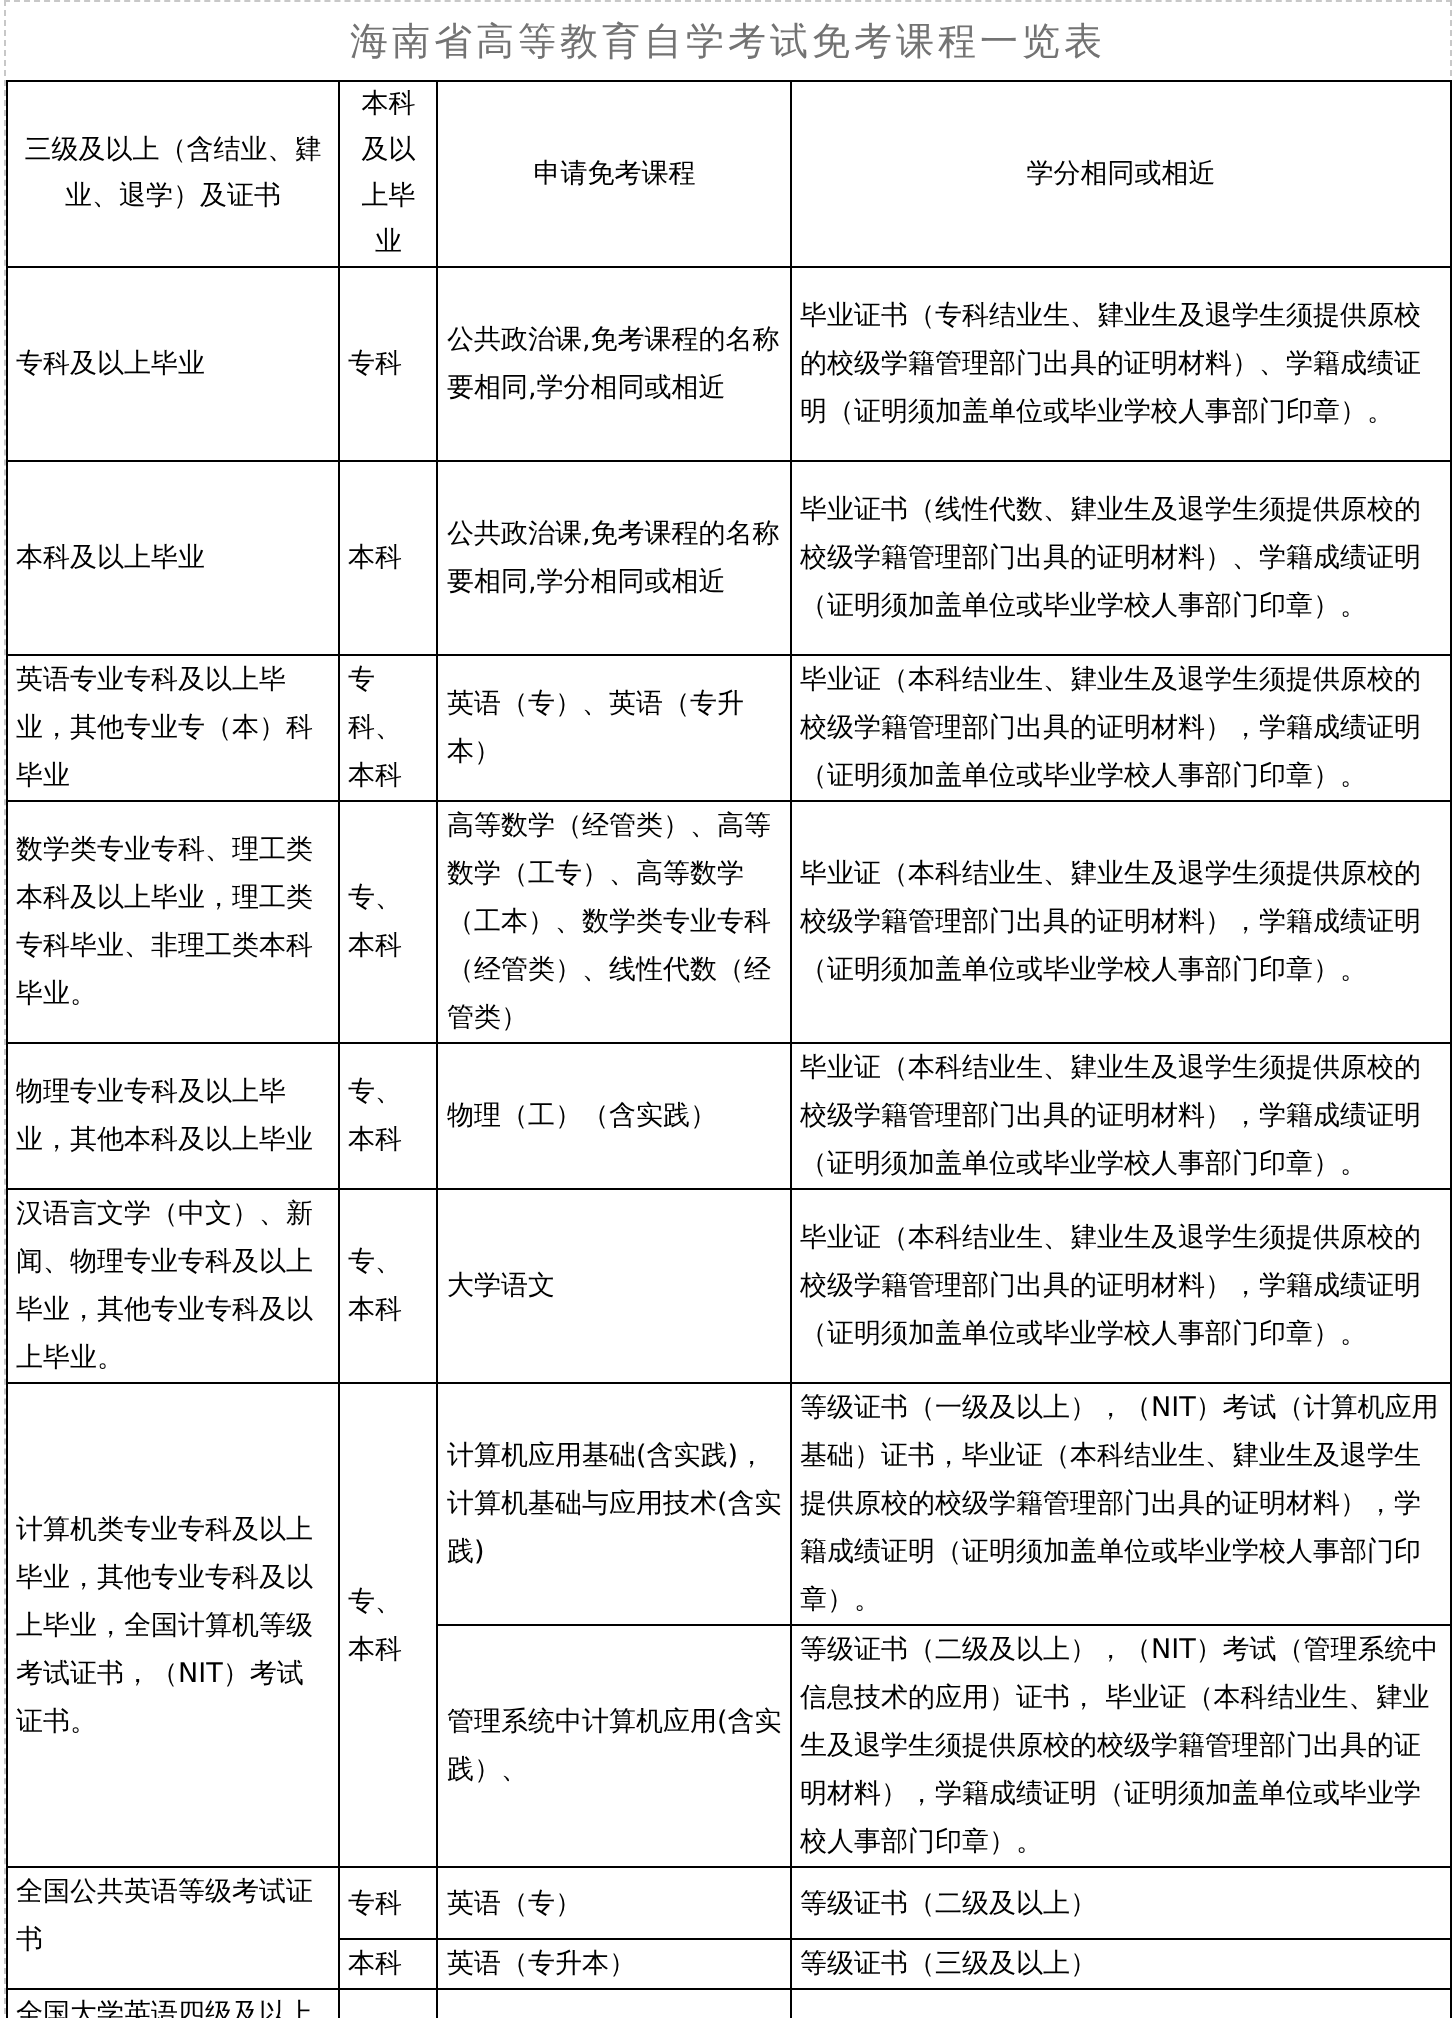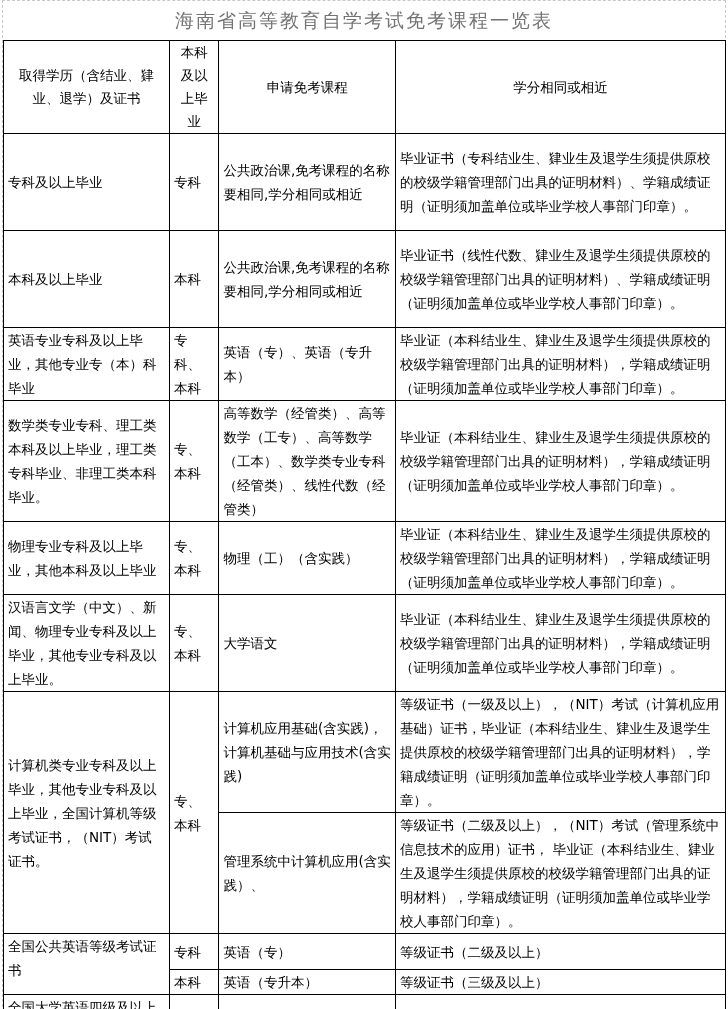--- a/index.html
+++ b/index.html
@@ -39,21 +39,21 @@
 
 <table>
   <colgroup>
       <col class="c1">
       <col class="c2">
       <col class="c3">
       <col class="c4">
     </colgroup>
   <tbody>
       <tr class="hdr" style="height:48px">
-    <td>取得学历（含结业、肄业、退学）及证书</td>
+    <td>三级及以上（含结业、肄业、退学）及证书</td>
     <td>本科及以上毕业</td>
     <td>申请免考课程</td>
     <td>学分相同或相近</td>
   </tr>
   <tr style="height:97px">
     <td>专科及以上毕业</td>
     <td>专科</td>
     <td>公共政治课,免考课程的名称要相同,学分相同或相近</td>
     <td>毕业证书（专科结业生、肄业生及退学生须提供原校的校级学籍管理部门出具的证明材料）、学籍成绩证明（证明须加盖单位或毕业学校人事部门印章）。</td>
   </tr>

